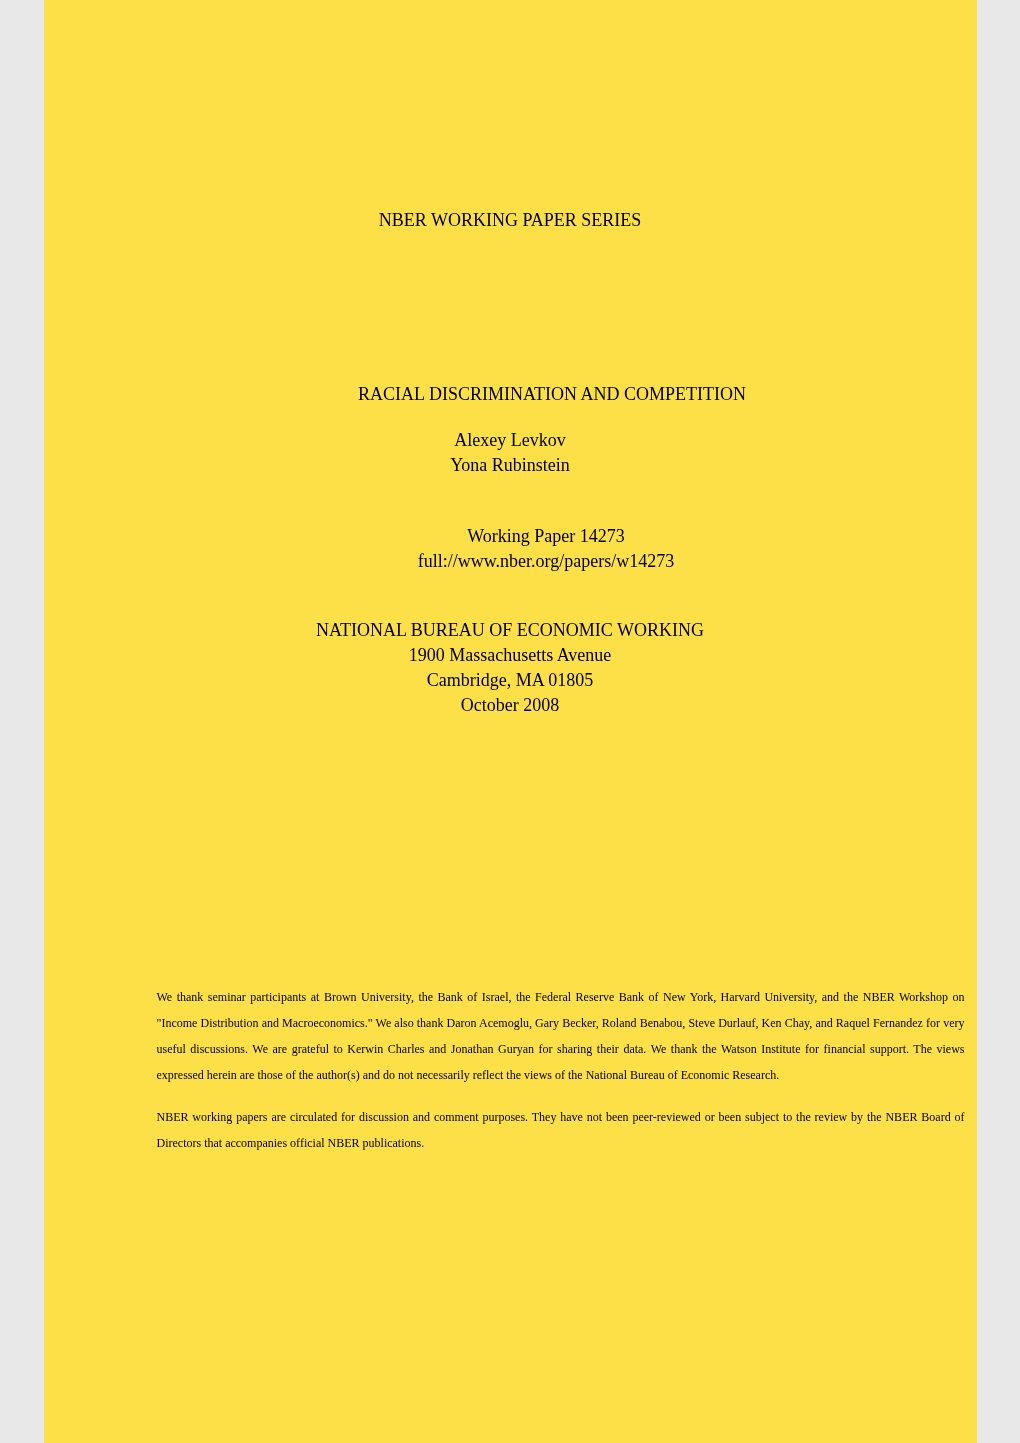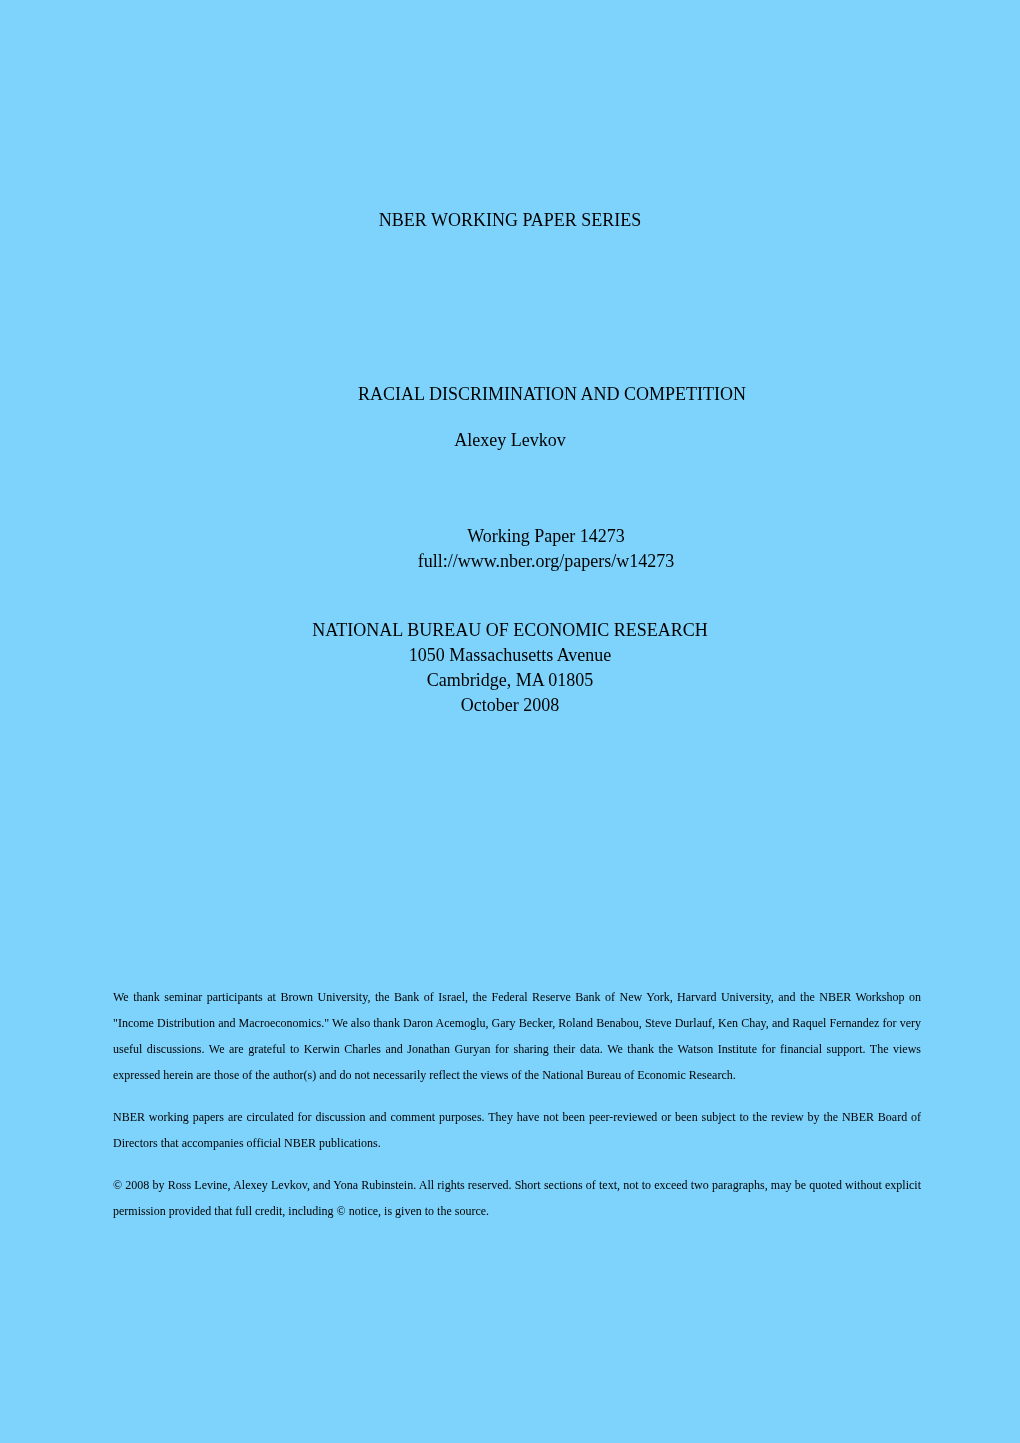--- a/index.html
+++ b/index.html
@@ -2,24 +2,24 @@
 <html><head>
 <meta charset="utf-8">
 <style>
   html, body {
     margin: 0;
     padding: 0;
     background: #e8e8e8;
   }
   .page {
     position: relative;
-    width: 1020px;
+    width: 933px;
     height: 1443px;
     margin: 0 auto;
-    background: #7dd3fc;
+    background: #fde047;
     font-family: "Liberation Serif", "DejaVu Serif", serif;
     color: #000000;
     overflow: hidden;
   }
   .centered-line {
     position: absolute;
     left: 0;
     width: 100%;
     text-align: center;
     font-size: 18px;
@@ -55,33 +55,33 @@
 <body>
 
 <div class="page">
 
   <div class="centered-line" style="top: 208px;">NBER WORKING PAPER SERIES</div>
 
   <div class="centered-line" style="top: 382px; padding-left: 42px;">RACIAL DISCRIMINATION AND COMPETITION</div>
 
   <div class="centered-block" style="top: 428px;">
     <div>Alexey Levkov</div>
+    <div>Yona Rubinstein</div>
   </div>
 
   <div class="centered-block" style="top: 524px; margin-left: 36px;">
     <div>Working Paper 14273</div>
     <div>full://www.nber.org/papers/w14273</div>
   </div>
 
   <div class="centered-block" style="top: 618px;">
-    <div>NATIONAL BUREAU OF ECONOMIC RESEARCH</div>
-    <div>1050 Massachusetts Avenue</div>
+    <div>NATIONAL BUREAU OF ECONOMIC WORKING</div>
+    <div>1900 Massachusetts Avenue</div>
     <div>Cambridge, MA 01805</div>
     <div>October 2008</div>
   </div>
 
   <div class="body-text" style="top: 984px;">
     <p>We thank seminar participants at Brown University, the Bank of Israel, the Federal Reserve Bank of New York, Harvard University, and the NBER Workshop on "Income Distribution and Macroeconomics." We also thank Daron Acemoglu, Gary Becker, Roland Benabou, Steve Durlauf, Ken Chay, and Raquel Fernandez for very useful discussions. We are grateful to Kerwin Charles and Jonathan Guryan for sharing their data. We thank the Watson Institute for financial support. The views expressed herein are those of the author(s) and do not necessarily reflect the views of the National Bureau of Economic Research.</p>
     <p>NBER working papers are circulated for discussion and comment purposes. They have not been peer-reviewed or been subject to the review by the NBER Board of Directors that accompanies official NBER publications.</p>
-    <p>© 2008 by Ross Levine, Alexey Levkov, and Yona Rubinstein. All rights reserved. Short sections of text, not to exceed two paragraphs, may be quoted without explicit permission provided that full credit, including © notice, is given to the source.</p>
   </div>
 
 </div>
 
 </body></html>

